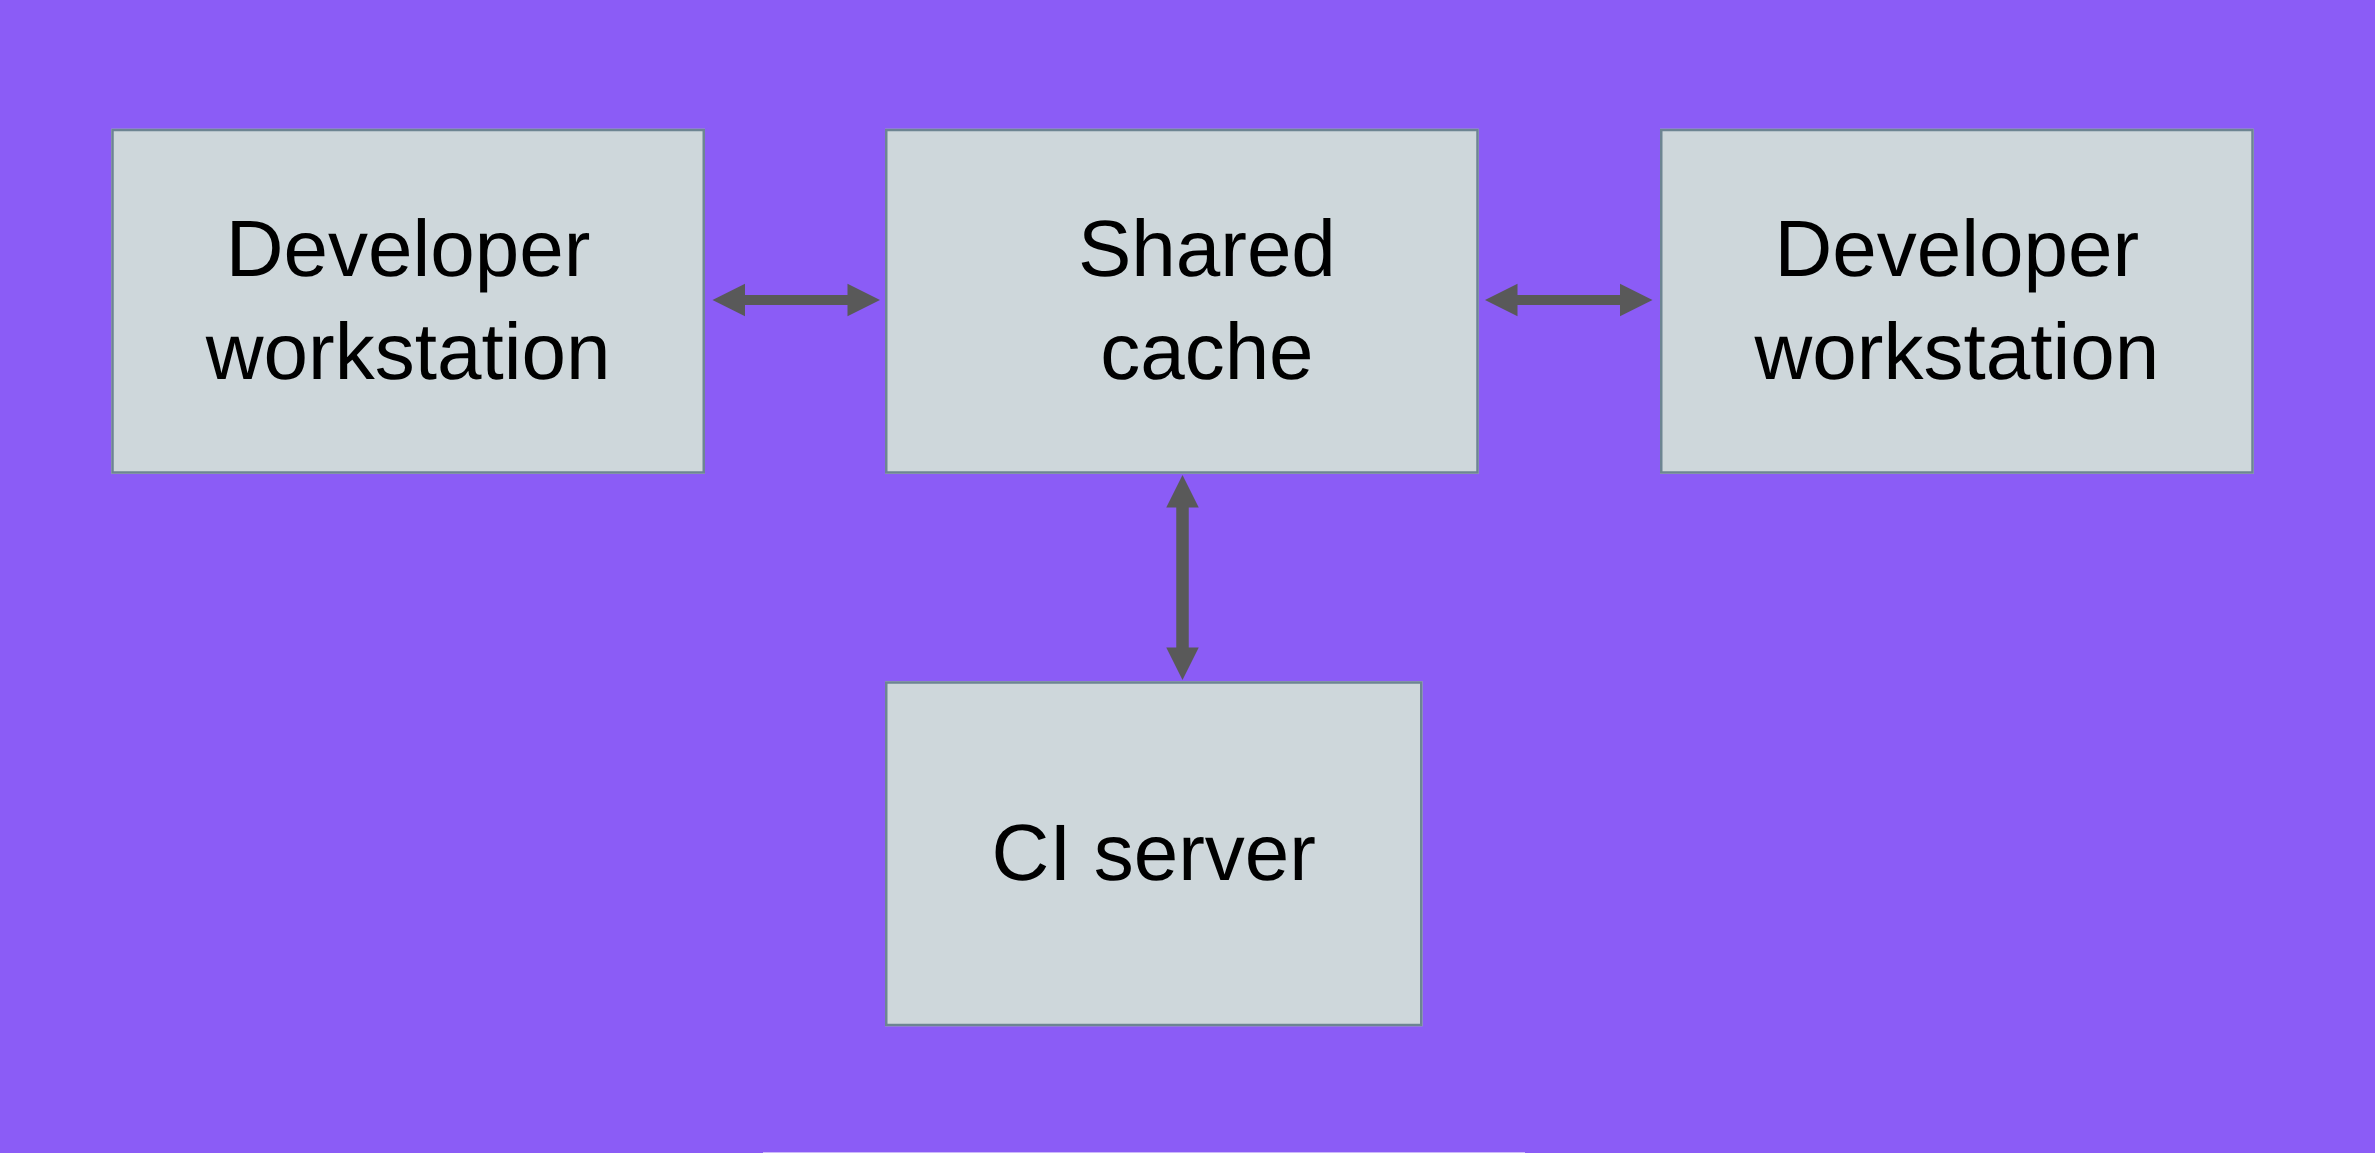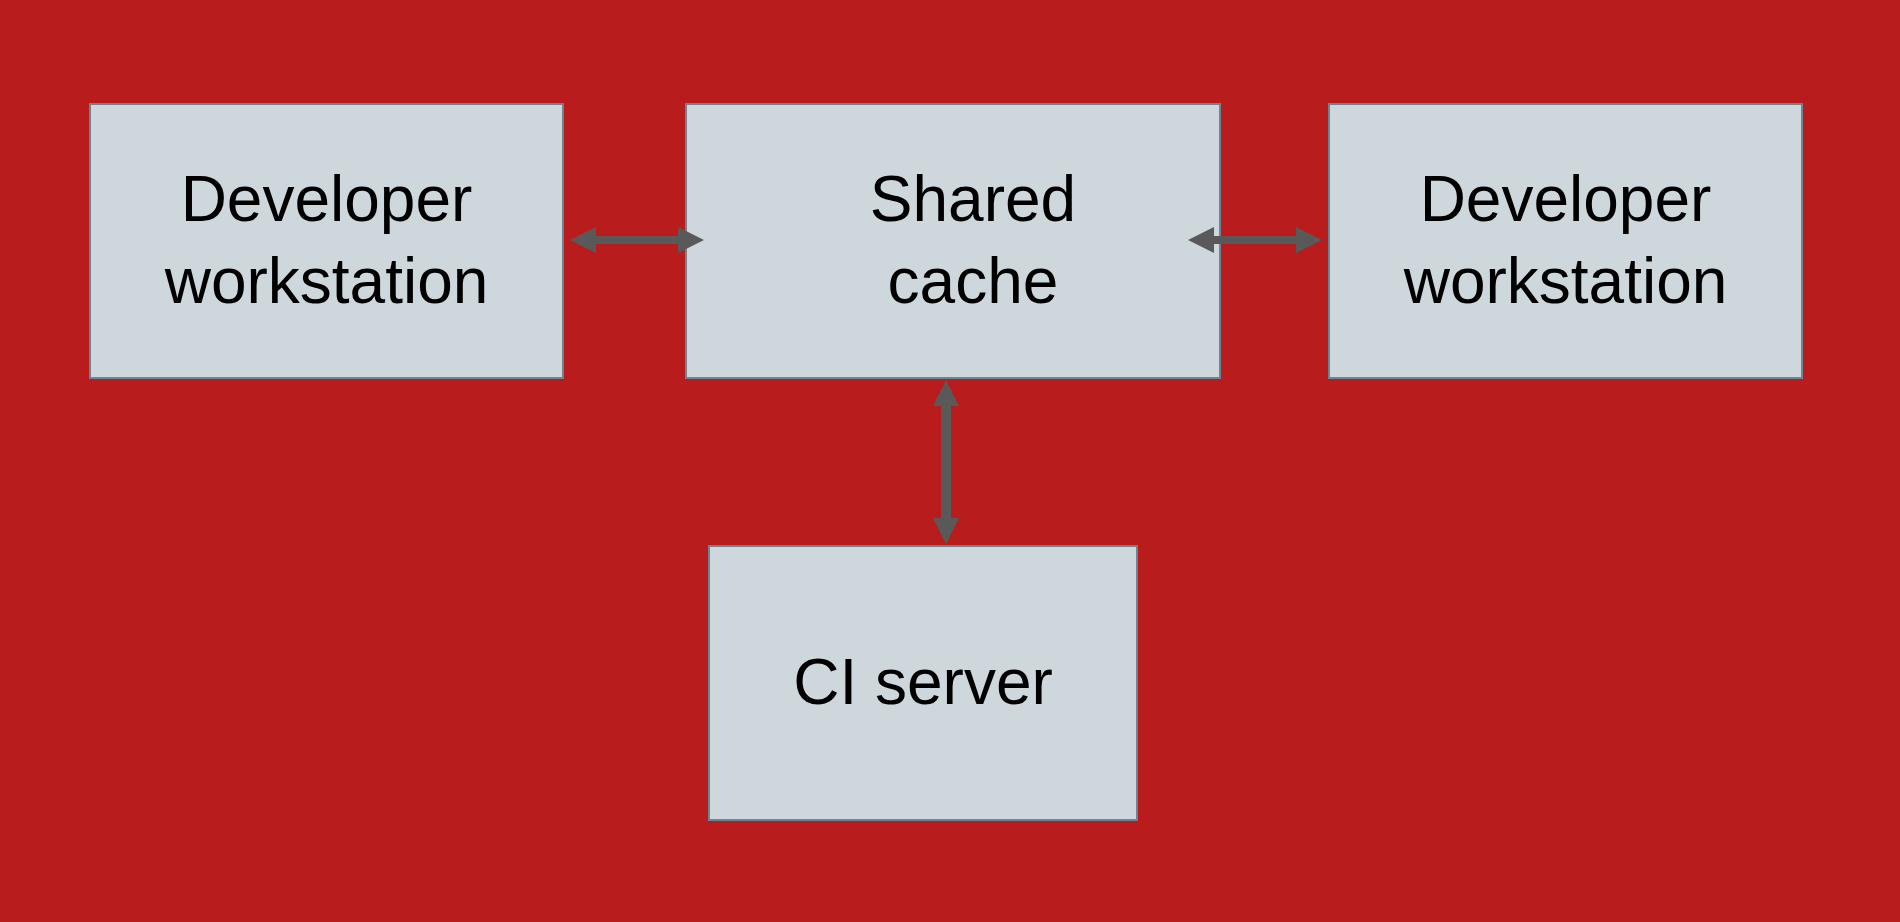--- a/index.html
+++ b/index.html
@@ -7,21 +7,21 @@
     padding: 0;
     background: #ffffff;
   }
   body {
     font-family: "Liberation Sans", sans-serif;
   }
   #canvas {
     position: relative;
     width: 1900px;
     height: 922px;
-    background: #b91c1c;
+    background: #8b5cf6;
     overflow: hidden;
   }
   .node {
     position: absolute;
     box-sizing: border-box;
     background: #ced7db;
     border: 2px solid #6d8592;
     display: flex;
     align-items: center;
     justify-content: center;
@@ -33,21 +33,21 @@
     letter-spacing: 0px;
     white-space: pre-line;
   }
   .node-label {
     display: block;
     width: 100%;
     padding: 0 6px;
     box-sizing: border-box;
   }
   #node-dev-left  { left: 89px;   top: 103px; width: 475px; height: 276px; }
-  #node-cache     { left: 685px;  top: 103px; width: 536px; height: 276px; padding-left: 40px; }
+  #node-cache     { left: 708px;  top: 103px; width: 475px; height: 276px; padding-left: 40px; }
   #node-dev-right { left: 1328px; top: 103px; width: 475px; height: 276px; }
   #node-ci        { left: 708px;  top: 545px; width: 430px; height: 276px; }
 
   .connector {
     position: absolute;
     overflow: visible;
   }
   #conn-left-cache  { left: 562px;  top: 216px; width: 150px; height: 50px; }
   #conn-cache-right { left: 1180px; top: 216px; width: 150px; height: 50px; }
   #conn-cache-ci    { left: 921px;  top: 376px; width: 50px;  height: 172px; }

